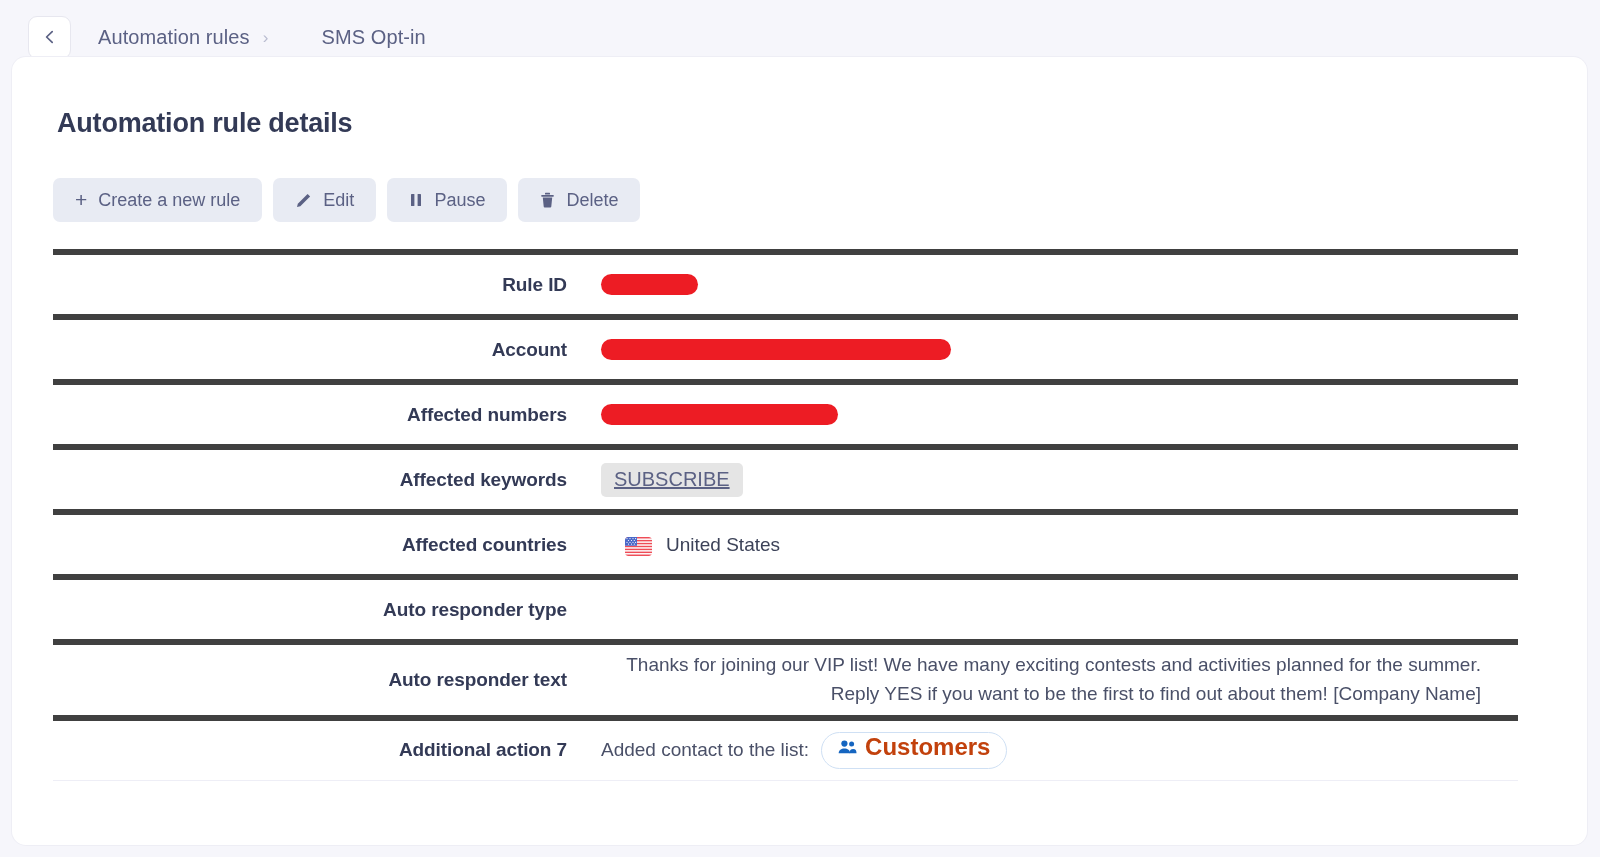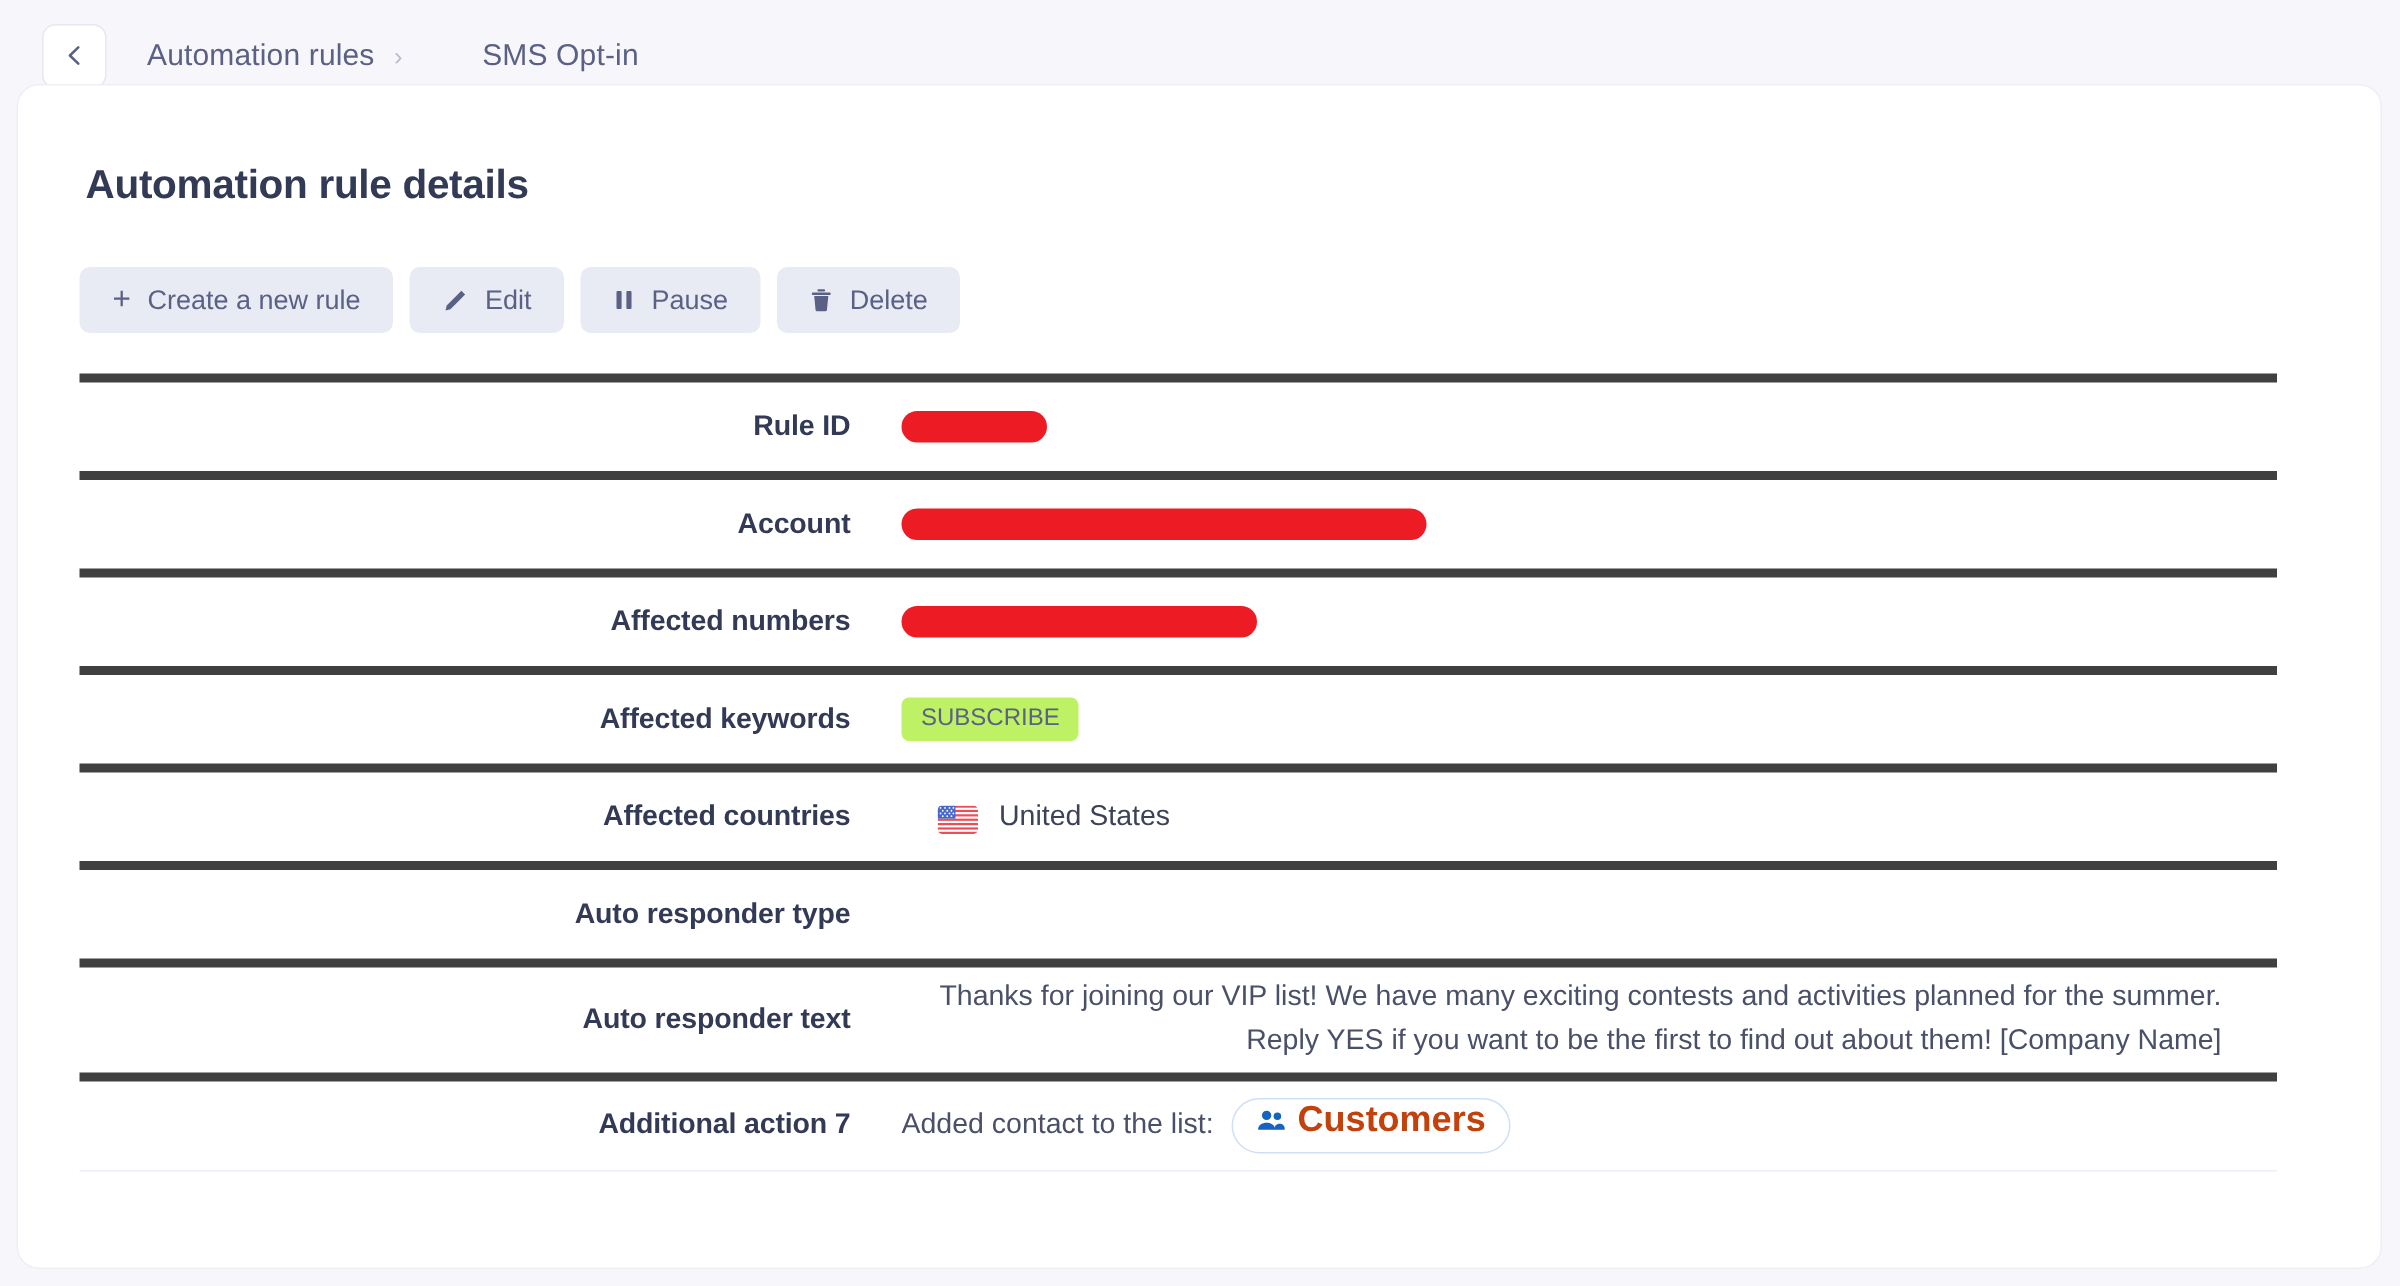--- a/index.html
+++ b/index.html
@@ -134,27 +134,28 @@
   
   .redaction {
     height: 21px;
     border-radius: 11px;
     background: #ed1c24;
     display: block;
   }
 
   
   .keyword-chip {
-    background: #bef264;
+    background: #e5e5e5;
     color: #5b6184;
-    font-size: 16px;
+    font-size: 20px;
     border-radius: 5px;
     padding: 6px 13px 7px;
     display: inline-block;
     line-height: 1.05;
+    text-decoration: underline;
   }
 
   
   .country { display: flex; align-items: flex-end; gap: 14px; padding-left: 24px; }
   .flag { width: 27px; height: 19px; border-radius: 3px; display: block; flex: none; }
   .country-name { font-size: 19px; color: #3c4258; }
 
   .plain-text { font-size: 19px; color: #4a5068; }
 
   .responder-text {

